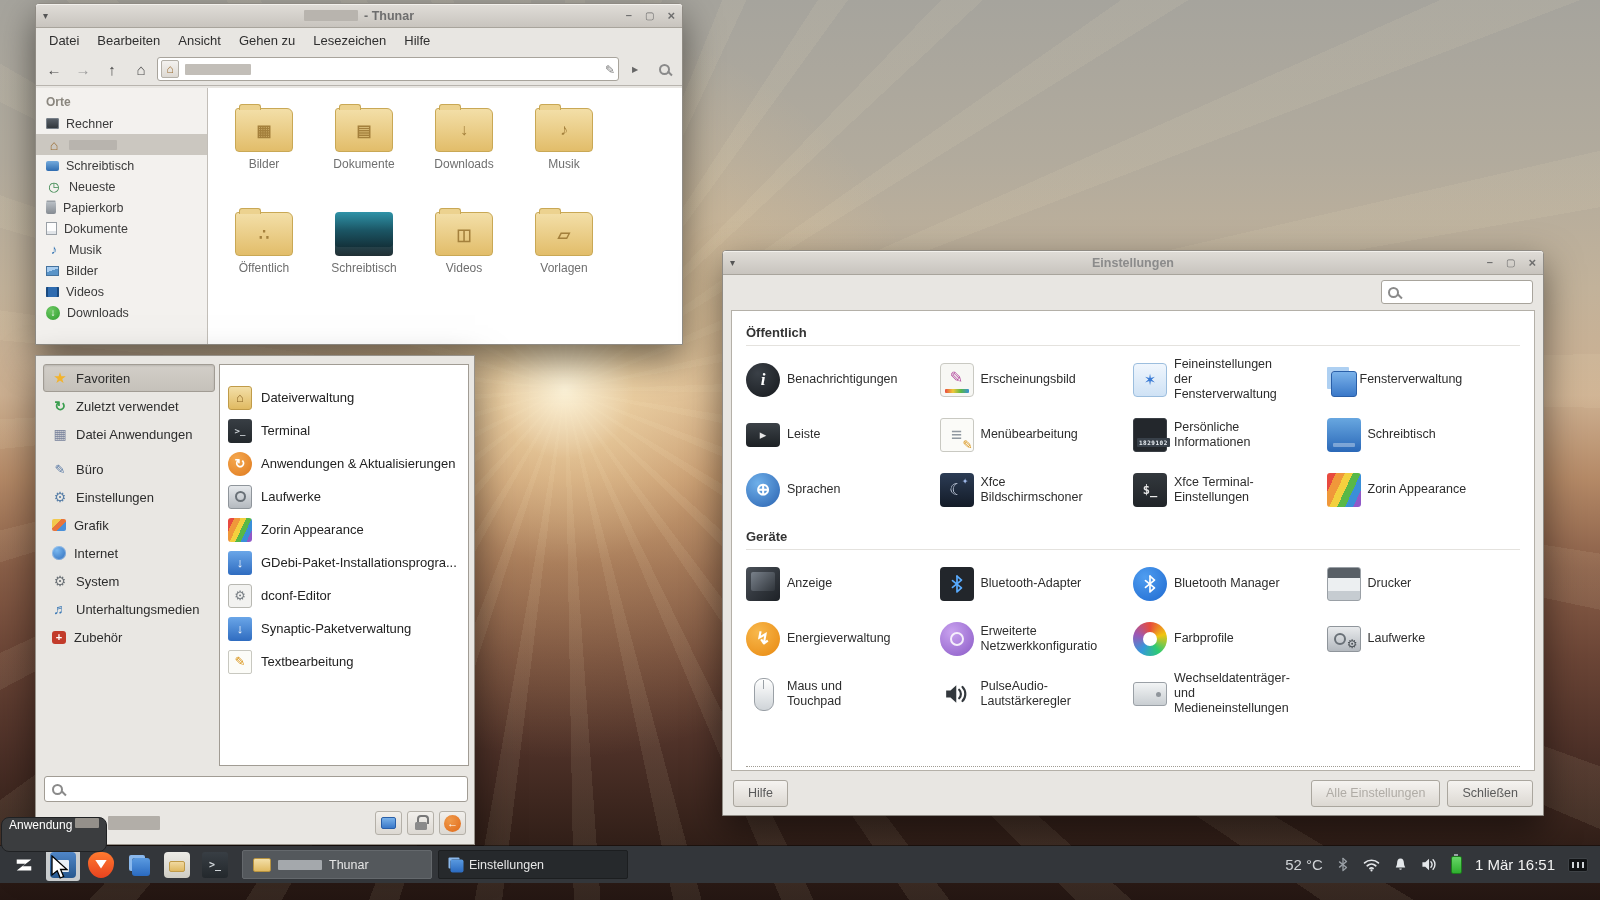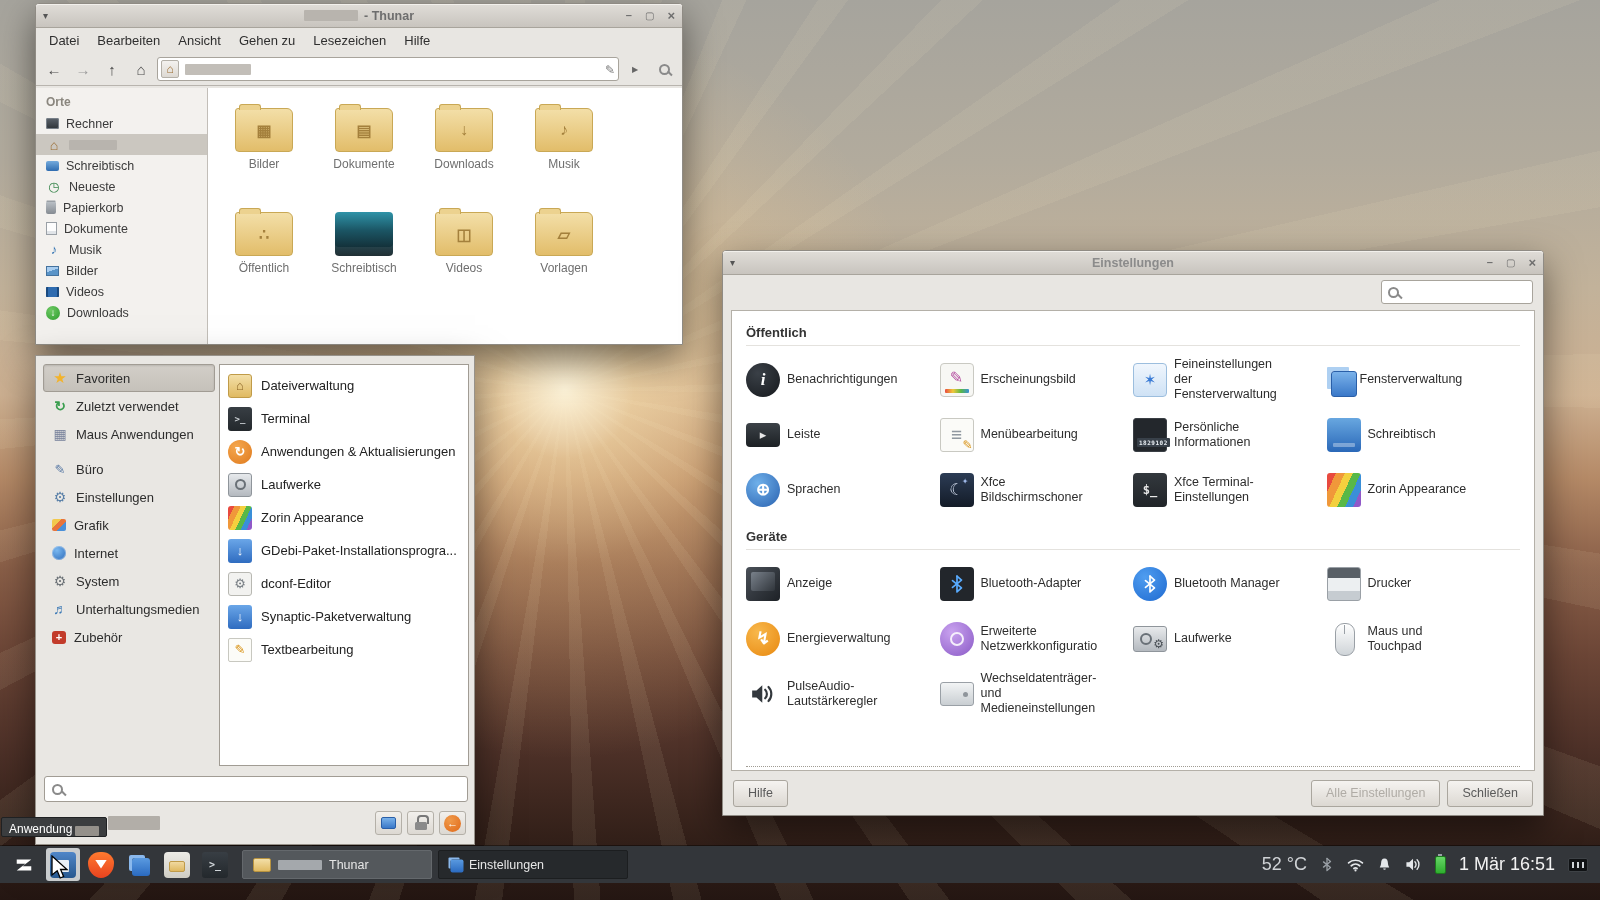--- a/index.html
+++ b/index.html
@@ -157,33 +157,33 @@
 .folder::before{content:"";position:absolute;top:-5px;left:3px;width:20px;height:5px;background:#ecd28f;border:1px solid #c9a855;border-bottom:none;border-radius:3px 3px 0 0}
 .folder .emblem{color:#a4803c;font-size:16px;font-weight:bold}
 .desk-big{width:58px;height:44px;border-radius:4px;background:linear-gradient(180deg,#2f93a8 0%,#1b5564 42%,#0f1e24 100%);box-shadow:inset 0 -9px 0 rgba(255,255,255,.08)}
 .folder-label{margin-top:5px;color:#6f6f6f;font-size:12px;text-align:center}
 
 #whisker{position:absolute;left:35px;top:355px;width:440px;height:490px;background:#e9e7e3;border:1px solid #97928a;box-shadow:0 14px 36px rgba(0,0,0,.5)}
 #wk-cats{position:absolute;left:7px;top:8px;width:172px}
 .cat{height:28px;display:flex;align-items:center;gap:8px;padding:0 8px;border:1px solid transparent;border-radius:3px;color:#2d2d2d;white-space:nowrap}
 .cat.sel{background:linear-gradient(#d2cec8,#c5c1ba);border-color:#a19c94;box-shadow:inset 0 1px 2px rgba(0,0,0,.12)}
 .cat:nth-child(3){margin-bottom:7px}
-#wk-apps{position:absolute;left:183px;top:8px;width:250px;height:402px;background:#fff;border:1px solid #a19c94;padding:4px 0;overflow:hidden}
+#wk-apps{position:absolute;left:183px;top:8px;width:250px;height:402px;background:#fff;border:1px solid #a19c94;padding:16px 0;overflow:hidden}
 .app-row{height:33px;display:flex;align-items:center;gap:9px;padding:0 8px;color:#222;white-space:nowrap;overflow:hidden}
 #wk-search{position:absolute;left:8px;top:420px;width:424px;height:26px;background:#fff;border:1px solid #a19c94;border-radius:3px;display:flex;align-items:center;padding:0 6px;gap:6px}
 #wk-bottom{position:absolute;left:8px;right:8px;bottom:8px;height:26px;display:flex;align-items:center}
 .wk-small-btn{width:27px;height:24px;margin-left:5px;display:flex;align-items:center;justify-content:center;border:1px solid #b4b0a8;border-radius:3px;background:linear-gradient(#f2f0ec,#dcd8d2)}
 .i-session-settings-icon{width:15px;height:12px;background:linear-gradient(#7ab2ea,#3a78c8);border:1px solid #2a5fa8;border-radius:2px}
 .i-lock-icon{position:relative;width:14px;height:16px}
 .i-lock-icon::before{content:"";position:absolute;left:3px;top:0;width:8px;height:7px;border:2px solid #787878;border-bottom:none;border-radius:4px 4px 0 0}
 .i-lock-icon::after{content:"";position:absolute;left:1px;top:7px;width:12px;height:8px;background:#8a8a8a;border-radius:1.5px}
 .i-logout-icon{width:17px;height:17px;border-radius:50%;background:radial-gradient(circle at 35% 30%,#f09a4a,#e06818);display:inline-flex;align-items:center;justify-content:center}
 .i-logout-icon::before{content:"←";color:#fff;font-size:11px;font-weight:bold}
 
-#tooltip{position:absolute;left:1px;top:817px;height:20px;background:#3b3d3f;border:1px solid #1f2123;color:#fff;display:flex;align-items:flex-end;padding:0 7px;font-size:12px;border-radius:2px;z-index:60}
+#tooltip{position:absolute;left:1px;top:817px;height:35px;background:#3b3d3f;border:1px solid #1f2123;color:#fff;display:flex;align-items:flex-start;padding:0 7px;font-size:12px;border-radius:8px;z-index:60}
 
 #settings{left:722px;top:250px;width:822px;height:566px}
 #settings .tb-title{color:#8b8b8b}
 #st-searchrow{height:34px;position:relative}
 #st-search{position:absolute;right:10px;top:5px;width:152px;height:24px;background:#fff;border:1px solid #a8a49c;border-radius:3px;display:flex;align-items:center;padding:0 5px;gap:5px}
 #st-content{position:absolute;left:8px;right:8px;top:59px;bottom:44px;background:#fff;border:1px solid #b4b0a8;padding:10px 14px 0;overflow:hidden}
 .sec-header{font-weight:bold;color:#333;font-size:13px;padding:4px 0 5px;border-bottom:1px solid #e4e2de;margin-bottom:6px}
 .sec-grid{display:grid;grid-template-columns:repeat(4,1fr);grid-auto-rows:55px;margin-bottom:8px}
 .set-item{display:flex;align-items:center;gap:7px;padding-right:6px;overflow:hidden}
 .set-label{font-size:12.5px;color:#2d2d2d;line-height:1.18;white-space:pre-line}
@@ -206,21 +206,21 @@
 .icn18.i-settings-task-icon{width:13px;height:13px;background:linear-gradient(#5a9ae0,#2a6ac0);border-radius:2px;box-shadow:-3px -3px 0 -1px #8ab8ec;transform:translate(1.5px,1.5px)}
 .icn26.i-software-center-icon{background:linear-gradient(#4f86c8,#27588f);border-radius:4px}
 .icn26.i-software-center-icon::before{content:"";position:absolute;inset:8px 7px 6px;background:#eaf0f6;border-radius:1px}
 .icn26.i-brave-icon{border-radius:46% 46% 50% 50%/42% 42% 58% 58%;background:linear-gradient(#ff7a2f,#e8431f)}
 .icn26.i-brave-icon::before{content:"";position:absolute;left:7px;top:8px;width:12px;height:9px;background:#fff;clip-path:polygon(0 0,100% 0,50% 100%)}
 .icn26.i-settings-launcher-icon{width:18px;height:18px;background:linear-gradient(#5a9ae0,#2a6ac0);border-radius:3px;box-shadow:-4px -4px 0 -1px #8ab8ec;transform:translate(2px,2px)}
 .icn26.i-files-icon{background:linear-gradient(#ecebe6,#cfcdc4);border-radius:4px}
 .icn26.i-files-icon::before{content:"";position:absolute;inset:9px 5px 6px;background:linear-gradient(#f0d9a0,#dfb860);border:1px solid #bf9a48;border-radius:2px}
 .icn26.i-terminal-icon::before{font-size:10px}
 .tray{margin-left:auto;display:flex;align-items:center;gap:13px;padding-right:6px}
-.tray-text{color:#cfd2d5;font-size:18px;white-space:nowrap}
+.tray-text{color:#cfd2d5;font-size:15px;white-space:nowrap}
 .tray-text.clock{color:#f2f2f2}
 .tray-ic{color:#e4e7ea;display:inline-flex;align-items:center}
 .tray-ic.dim{color:#9aa0a6}
 .tray-ic svg{display:block}
 .battery{position:relative;width:11px;height:18px;background:linear-gradient(#67d667,#2fae2f);border:1px solid #1d7a1d;border-radius:2px}
 .battery::before{content:"";position:absolute;top:-3px;left:2.5px;width:4px;height:2px;background:#9aa0a6}
 .kbd-ind{position:relative;width:20px;height:14px;background:#101214;border:1px solid #3e4246;border-radius:2px}
 .kbd-ind::before{content:"";position:absolute;inset:3px;background:repeating-linear-gradient(90deg,#cfd4d8 0 2px,transparent 2px 5px)}
 #cursor{position:absolute;left:50px;top:855px;z-index:99;pointer-events:none}
 </style>
@@ -471,20 +471,24 @@
             <div class="set-item">
               <span class="icn icn34 i-power-icon"></span>
               <span class="set-label">Energieverwaltung</span>
             </div>
             <div class="set-item">
               <span class="icn icn34 i-network-icon"></span>
               <span class="set-label">Erweiterte
 Netzwerkkonfiguratio</span>
             </div>
             <div class="set-item">
+              <span class="icn icn34 i-color-icon"></span>
+              <span class="set-label">Farbprofile</span>
+            </div>
+            <div class="set-item">
               <span class="icn icn34 i-disks-icon"></span>
               <span class="set-label">Laufwerke</span>
             </div>
             <div class="set-item">
               <span class="icn icn34 i-mouse-icon"></span>
               <span class="set-label">Maus und
 Touchpad</span>
             </div>
             <div class="set-item">
               <span class="icn icn34 i-pulseaudio-icon">
@@ -520,21 +524,21 @@
         <div class="cat sel">
           <span class="icn icn16 i-favorites-star-icon"></span>
           <span>Favoriten</span>
         </div>
         <div class="cat">
           <span class="icn icn16 i-history-icon"></span>
           <span>Zuletzt verwendet</span>
         </div>
         <div class="cat">
           <span class="icn icn16 i-all-apps-icon"></span>
-          <span>Maus Anwendungen</span>
+          <span>Datei Anwendungen</span>
         </div>
         <div class="cat">
           <span class="icn icn16 i-office-icon"></span>
           <span>Büro</span>
         </div>
         <div class="cat">
           <span class="icn icn16 i-settings-icon"></span>
           <span>Einstellungen</span>
         </div>
         <div class="cat">

